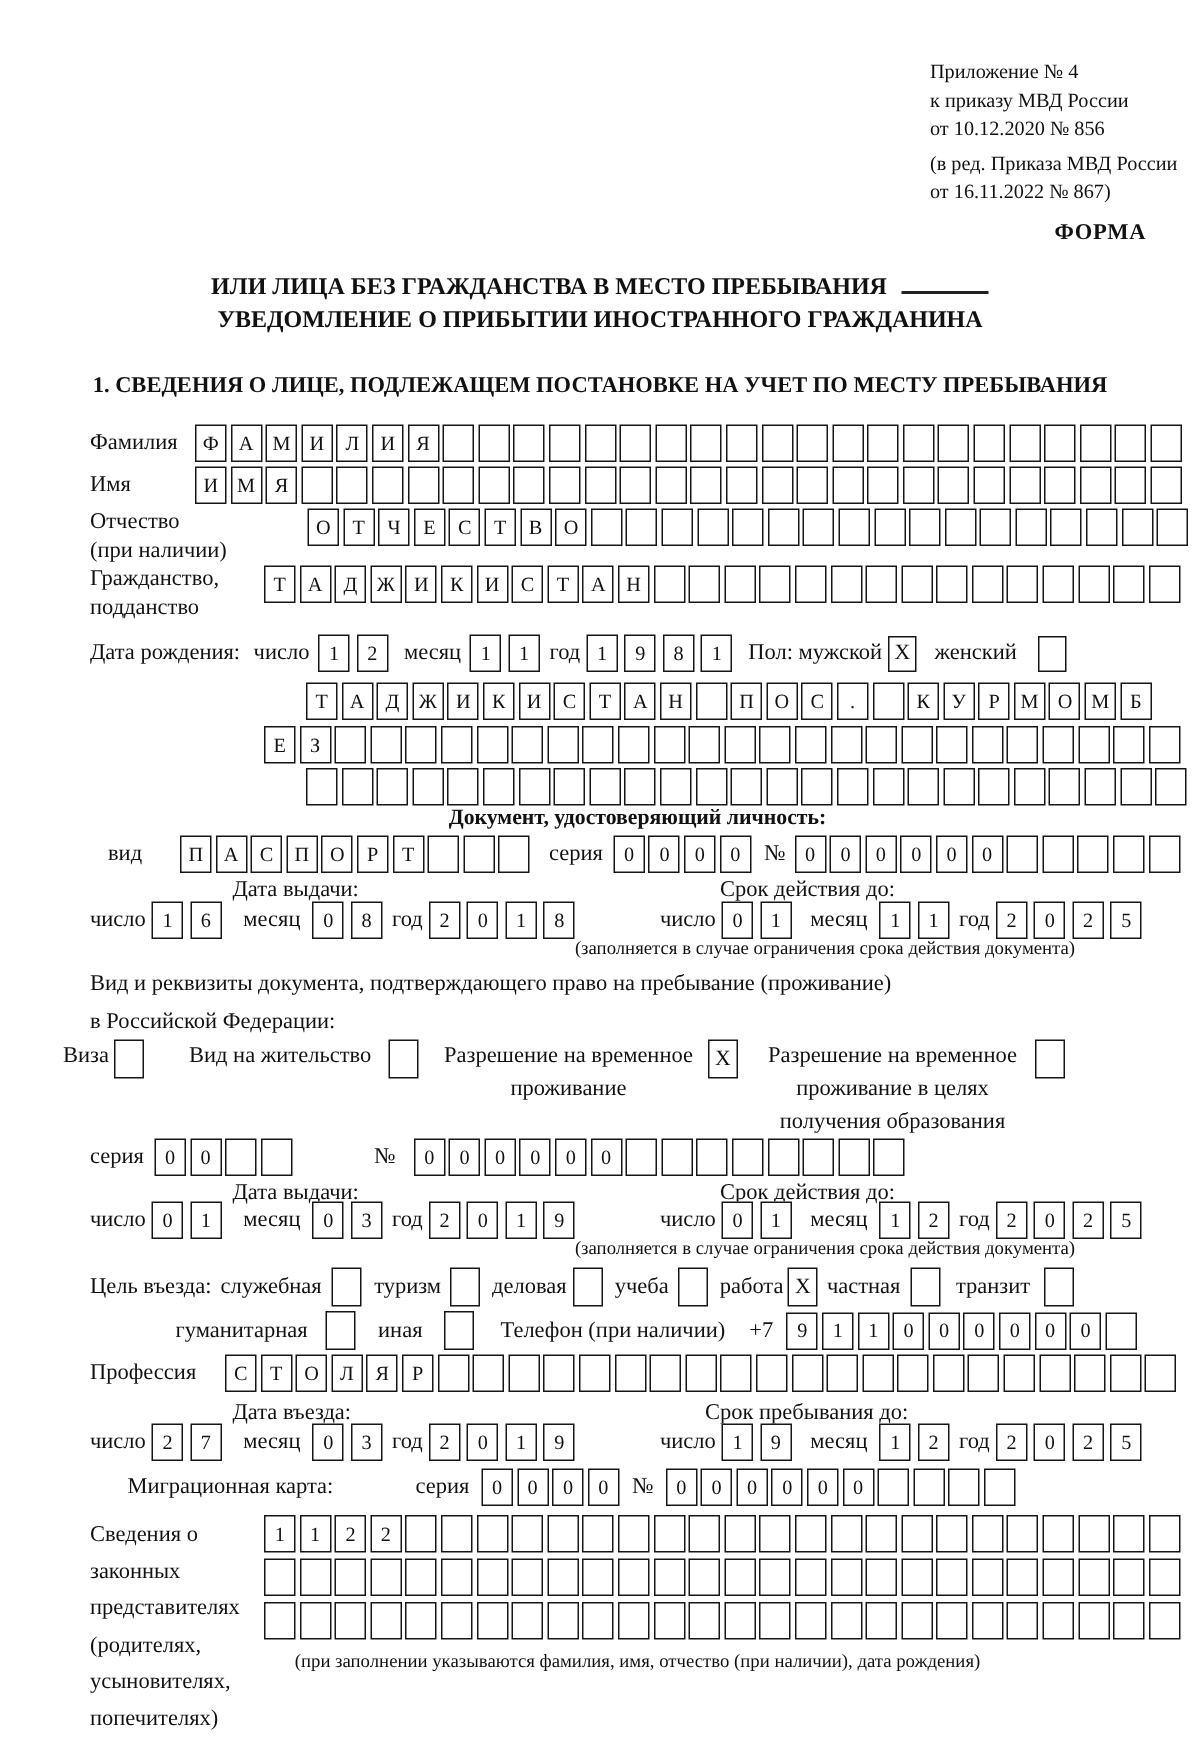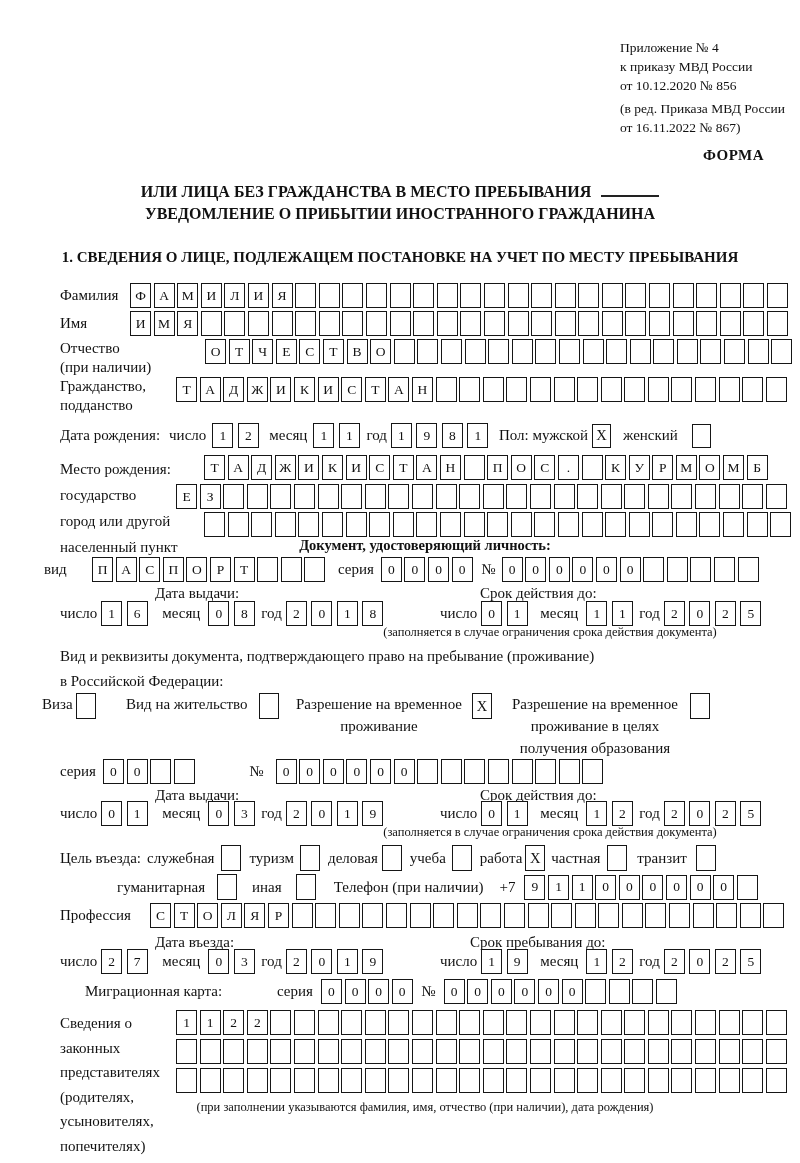--- a/index.html
+++ b/index.html
@@ -205,26 +205,20 @@
         <span class="cell">9</span>
         <span class="cell">8</span>
         <span class="cell">1</span>
       </span>
     <span class="lbl" style="margin-left:6px;">Пол: мужской</span>
     <span class="cbx sex" style="margin-left:4px;">X</span>
     <span class="lbl" style="margin-left:12px;">женский</span>
     <span class="cbx sex" style="margin-left:14px;"></span>
   </div>
 
-  <div class="abs lblcol" style="left:60px;top:456px;">
-    <div>Место рождения:</div>
-    <div>государство</div>
-    <div>город или другой</div>
-    <div>населенный пункт</div>
-  </div>
   <span class="abs boxes" style="left:204px;top:455px;">
       <span class="cell">Т</span>
       <span class="cell">А</span>
       <span class="cell">Д</span>
       <span class="cell">Ж</span>
       <span class="cell">И</span>
       <span class="cell">К</span>
       <span class="cell">И</span>
       <span class="cell">С</span>
       <span class="cell">Т</span>
@@ -295,21 +289,21 @@
       <span class="cell"></span>
       <span class="cell"></span>
       <span class="cell"></span>
       <span class="cell"></span>
       <span class="cell"></span>
       <span class="cell"></span>
     </span>
 
   <div class="abs dochead">Документ, удостоверяющий личность:</div>
 
-  <div class="row" style="left:44px;top:557px;">
+  <div class="row" style="left:72px;top:557px;">
     <span class="lbl" style="width:48px;">вид</span>
     <span class="boxes">
         <span class="cell">П</span>
         <span class="cell">А</span>
         <span class="cell">С</span>
         <span class="cell">П</span>
         <span class="cell">О</span>
         <span class="cell">Р</span>
         <span class="cell">Т</span>
         <span class="cell"></span>

